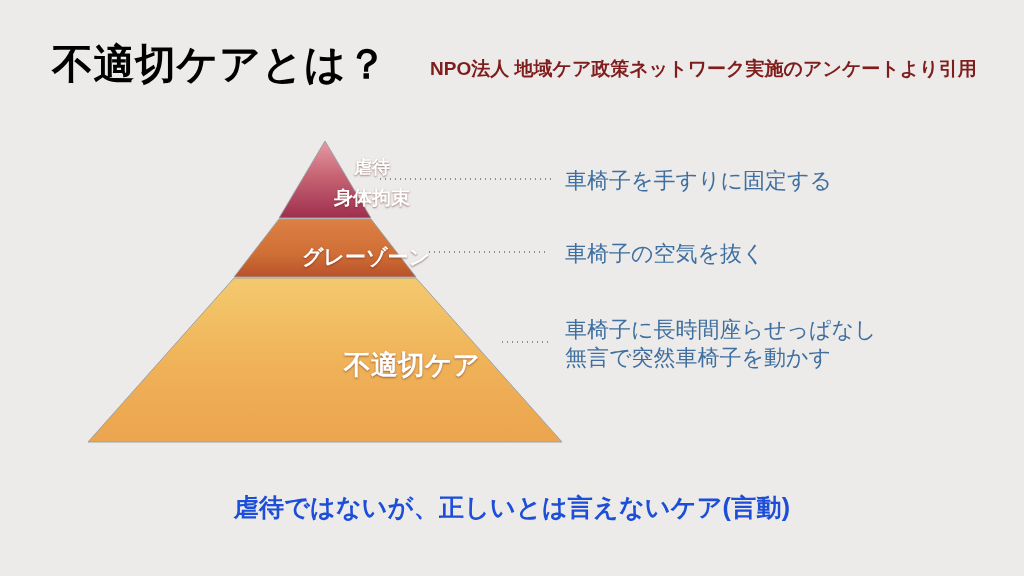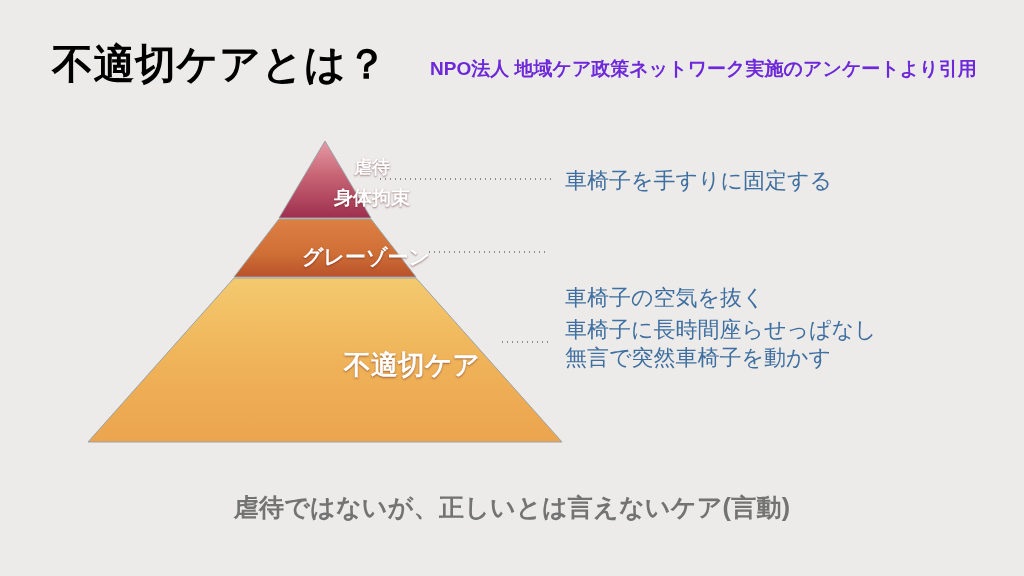--- a/index.html
+++ b/index.html
@@ -39,21 +39,21 @@
     letter-spacing: 0.5px;
     line-height: 52px;
     white-space: nowrap;
   }
   .page-subtitle {
     position: absolute;
     left: 430px;
     top: 16px;
     font-size: 19px;
     font-weight: bold;
-    color: #6d28d9;
+    color: #7f1d1d;
     line-height: 30px;
     white-space: nowrap;
   }
 
   
   .pyramid-wrap {
     position: absolute;
     left: 80px;
     top: 132px;
     width: 500px;
@@ -114,31 +114,31 @@
   .leader-3 { left: 500px; top: 341px; width: 48px; }
 
   .annotation {
     position: absolute;
     color: #3f6fa0;
     font-size: 22px;
     line-height: 28px;
     white-space: nowrap;
   }
   .annotation-1 { left: 565px; top: 167px; }
-  .annotation-2 { left: 565px; top: 240px; margin-top: 44px; }
+  .annotation-2 { left: 565px; top: 240px; }
   .annotation-3 { left: 565px; top: 316px; }
 
   
   .caption {
     position: absolute;
     left: 0;
     top: 489px;
     width: 1024px;
     text-align: center;
-    color: #737373;
+    color: #1d4ed8;
     font-size: 25px;
     font-weight: bold;
     letter-spacing: 0.3px;
     line-height: 36px;
     white-space: nowrap;
   }
 </style>
 </head>
 <body>
 

